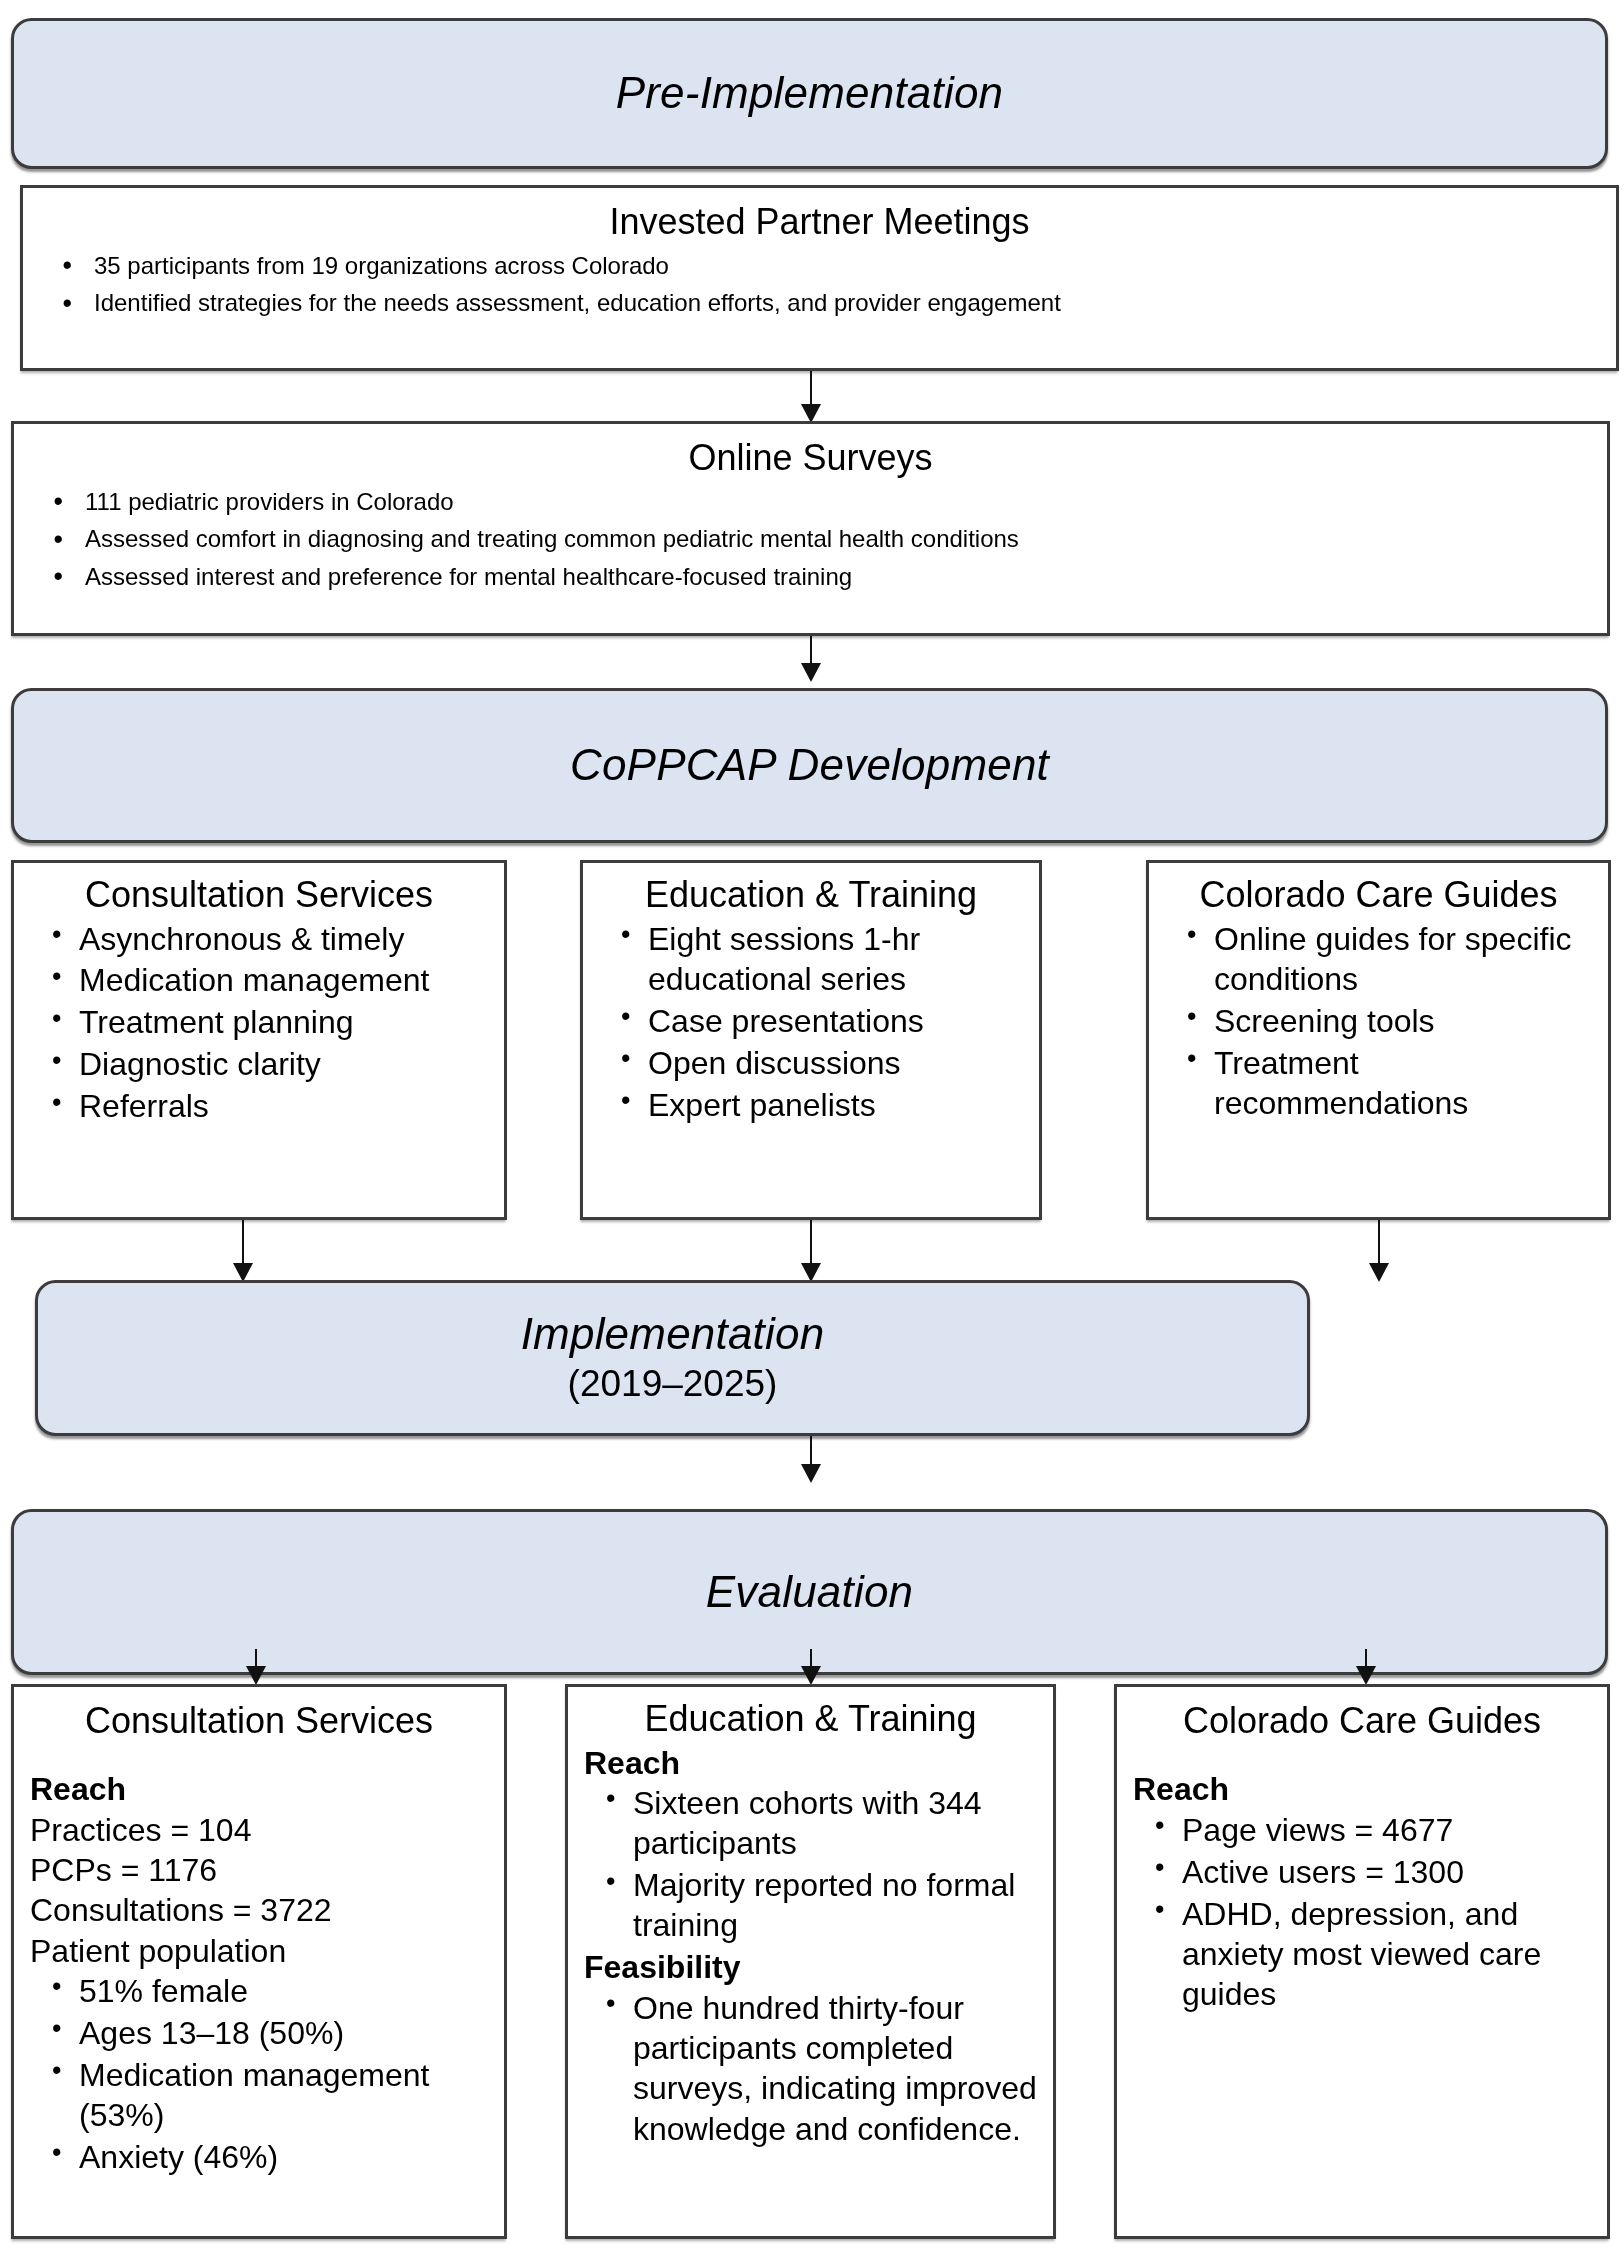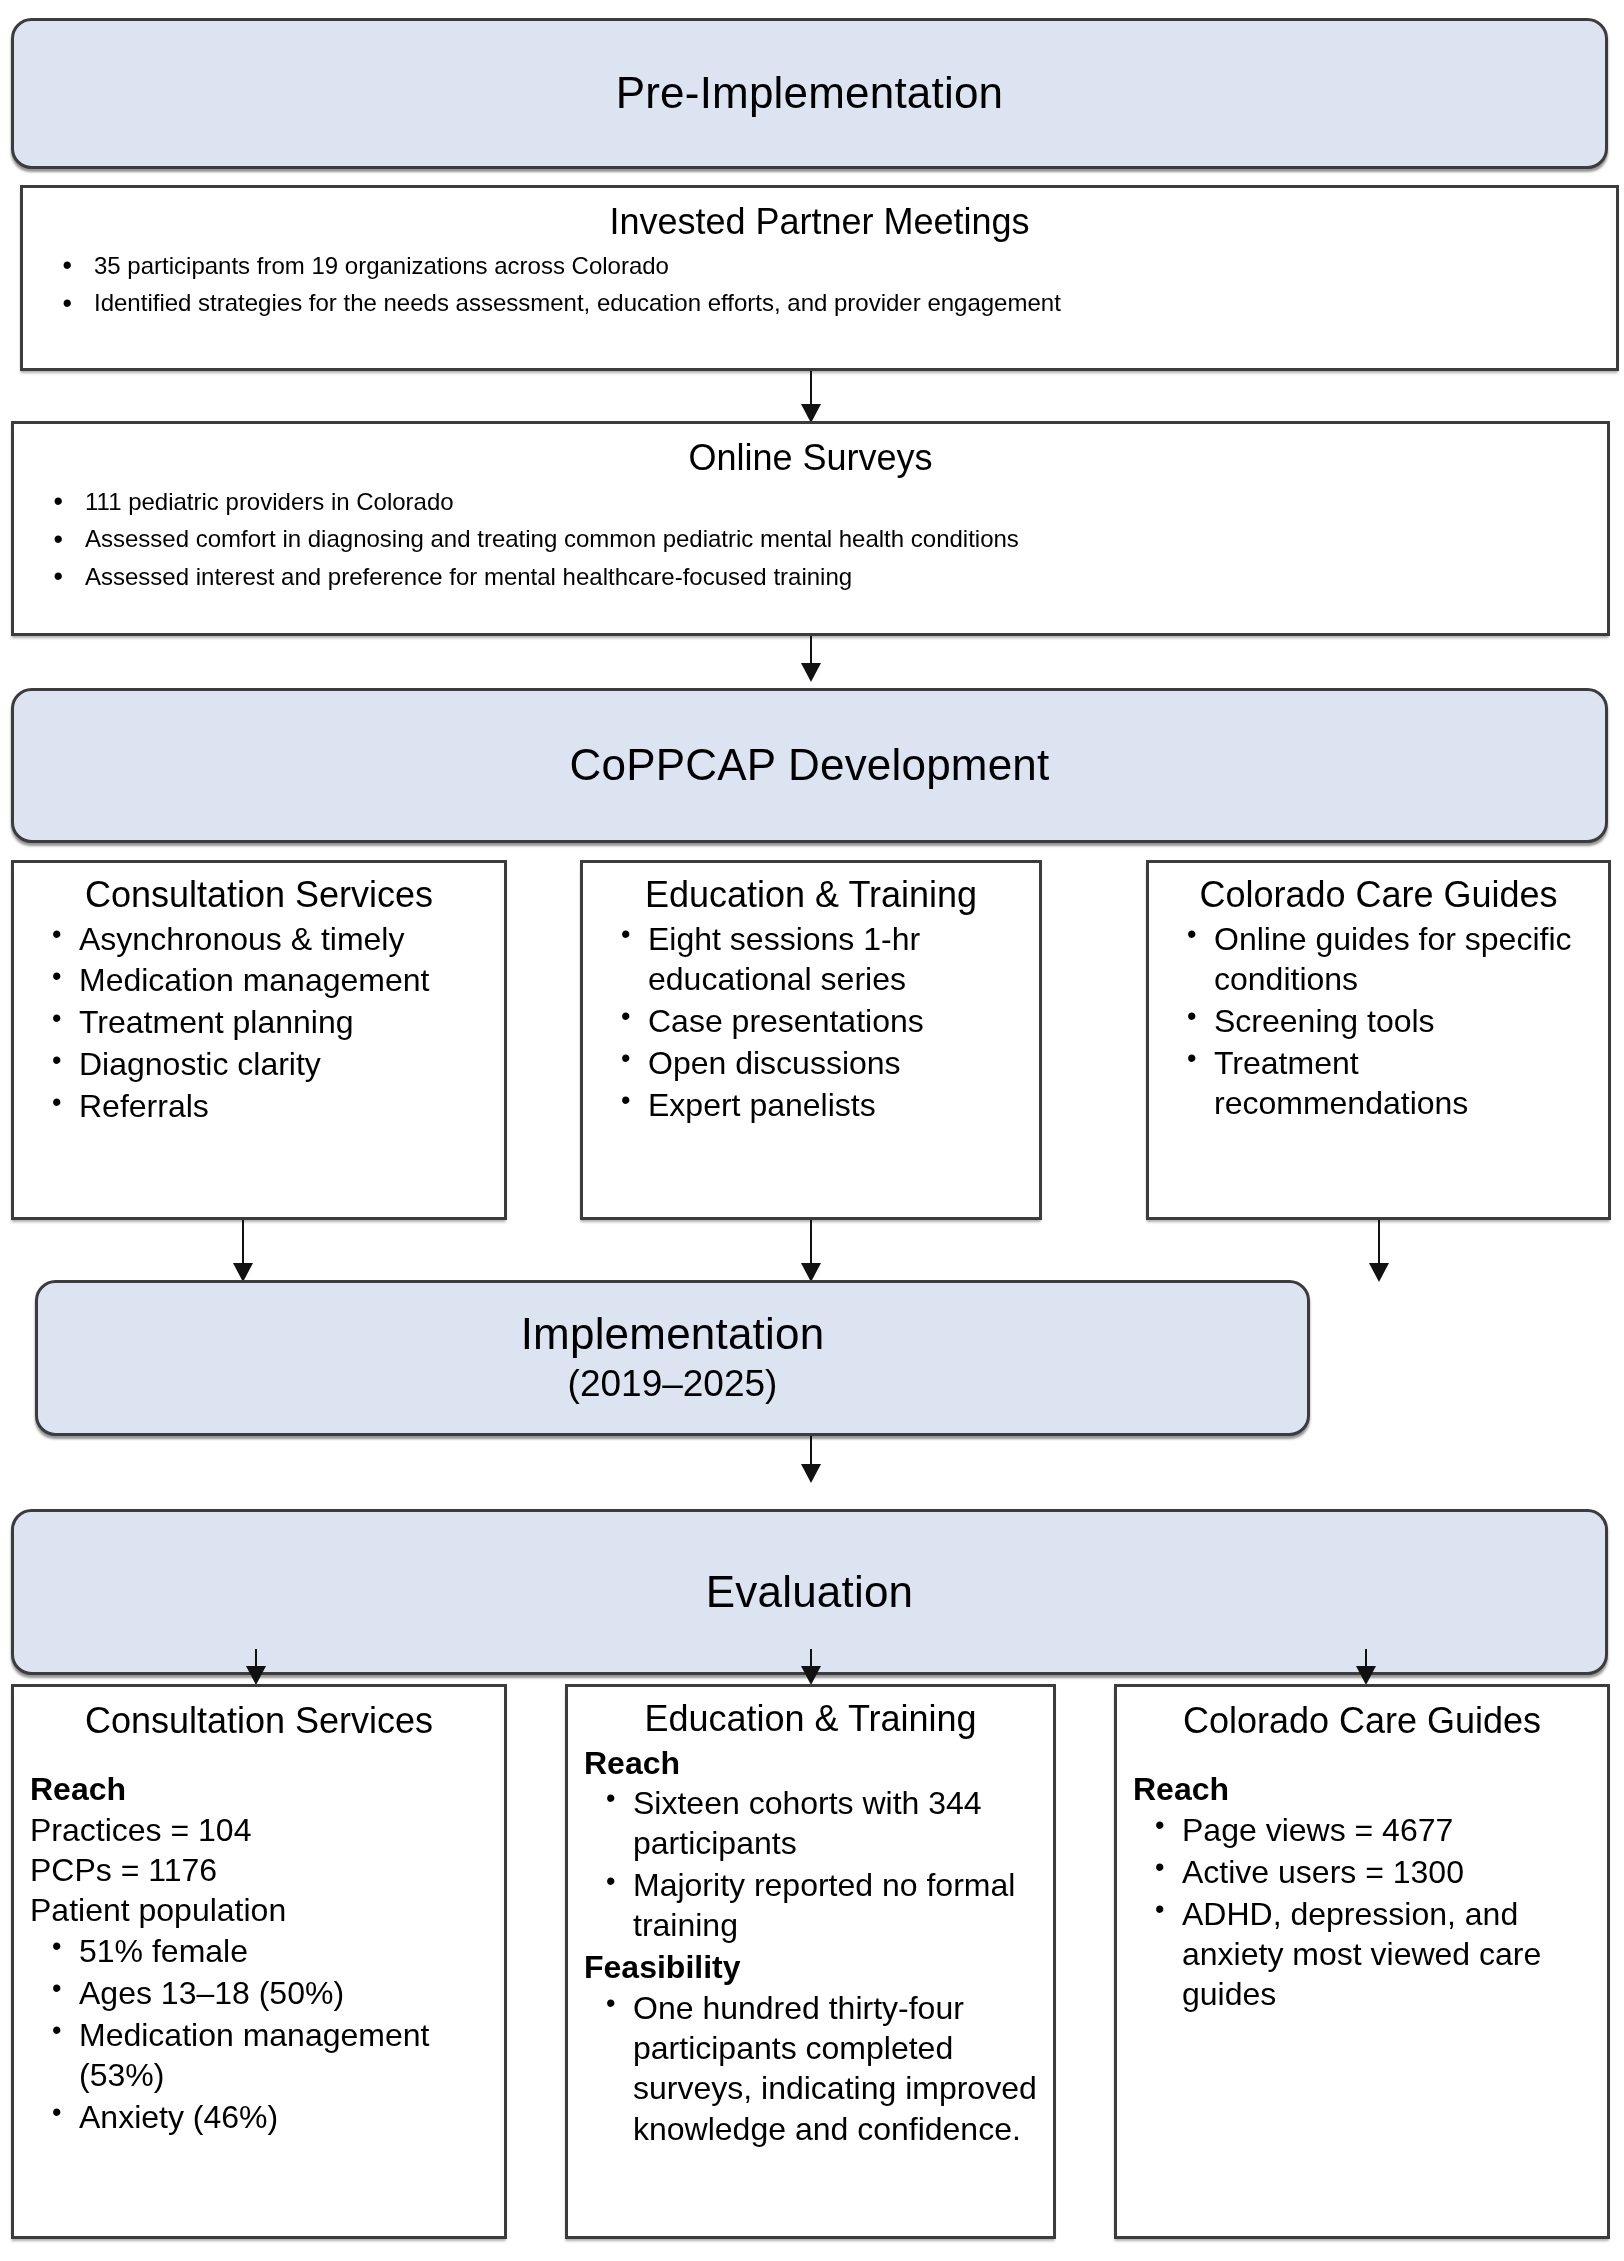--- a/index.html
+++ b/index.html
@@ -6,21 +6,21 @@
   body{width:1625px;height:2261px;position:relative;
        font-family:"Liberation Sans","DejaVu Sans",sans-serif;
        color:#000;-webkit-font-smoothing:antialiased;}
   .canvas{position:absolute;left:0;top:0;width:1625px;height:2261px;overflow:hidden;}
 
   
   .banner{position:absolute;background:#dce4f2;border:3.2px solid #3c3c3c;
           border-radius:20.5px;box-sizing:border-box;
           display:flex;flex-direction:column;align-items:center;justify-content:center;
           box-shadow:0 3.2px 2.4px -0.8px rgba(60,60,60,.55);}
-  .banner .btitle{font-size:44px;line-height:1.1;letter-spacing:0.2px;text-align:center;}
+  .banner .btitle{font-size:44px;line-height:1.1;letter-spacing:0.2px;text-align:center;font-style:italic;}
   .banner .bsub{font-size:37px;line-height:1.15;text-align:center;margin-top:4.7px;}
 
   
   .box{position:absolute;background:#ffffff;border:3.2px solid #3c3c3c;
        box-sizing:border-box;box-shadow:0 3.2px 2.4px -0.8px rgba(70,70,70,.45);}
   .box-title{font-size:36px;line-height:1.15;text-align:center;margin:12.6px 0 8px 0;}
   .box-title.tight{margin:11px 0 3.2px 0;}
 
   ul.bl{list-style:none;margin:0;padding:0;}
   ul.bl li{position:relative;font-size:32px;line-height:1.30;
@@ -158,20 +158,21 @@
     <div class="stem"></div>
     <div class="head"></div>
   </div>
 
   <div class="box col" style="left:11px;top:1684px;width:496px;height:555px;">
     <div class="box-title">Consultation Services</div>
     <div class="spacer"></div>
     <div class="subhead">Reach</div>
     <p class="plainline">Practices = 104</p>
     <p class="plainline">PCPs = 1176</p>
+    <p class="plainline">Consultations = 3722</p>
     <p class="plainline">Patient population</p>
     <ul class="bl">
       <li>51% female</li>
       <li>Ages 13–18 (50%)</li>
       <li>Medication management (53%)</li>
       <li>Anxiety (46%)</li>
     </ul>
   </div>
 
   <div class="box col" style="left:565px;top:1684px;width:491px;height:555px;">

